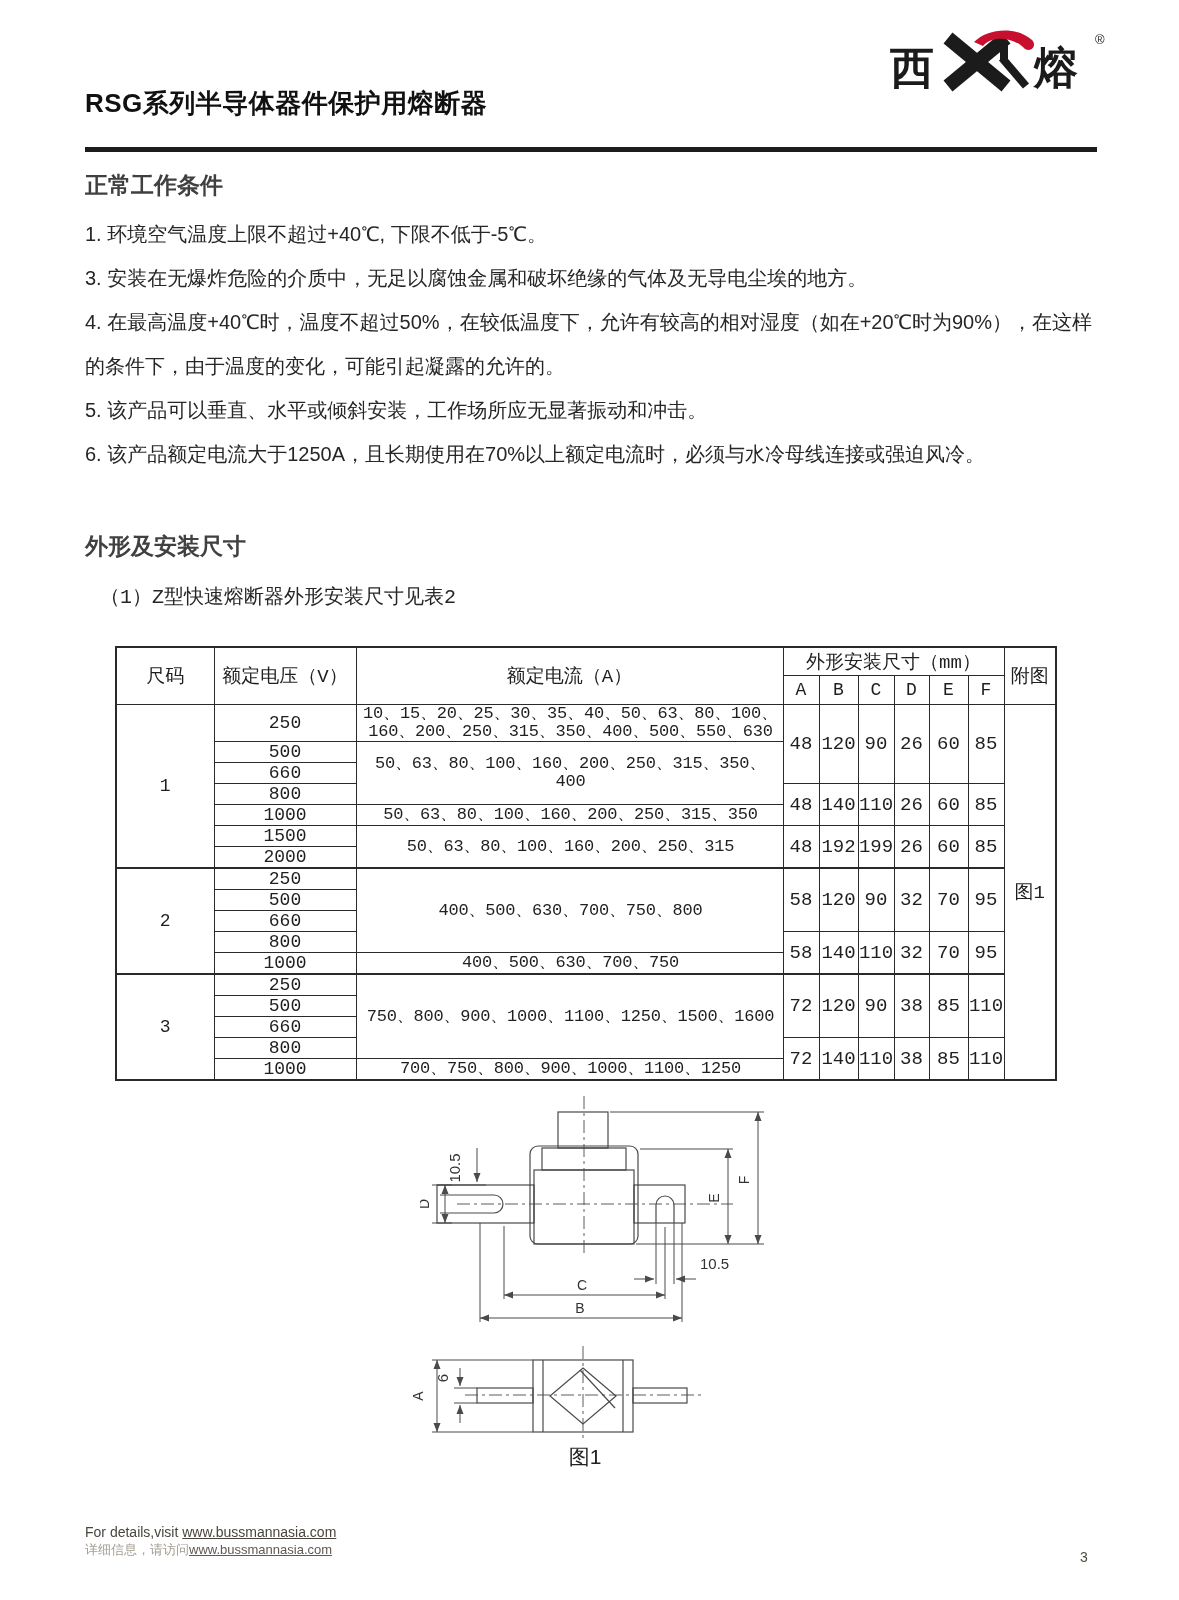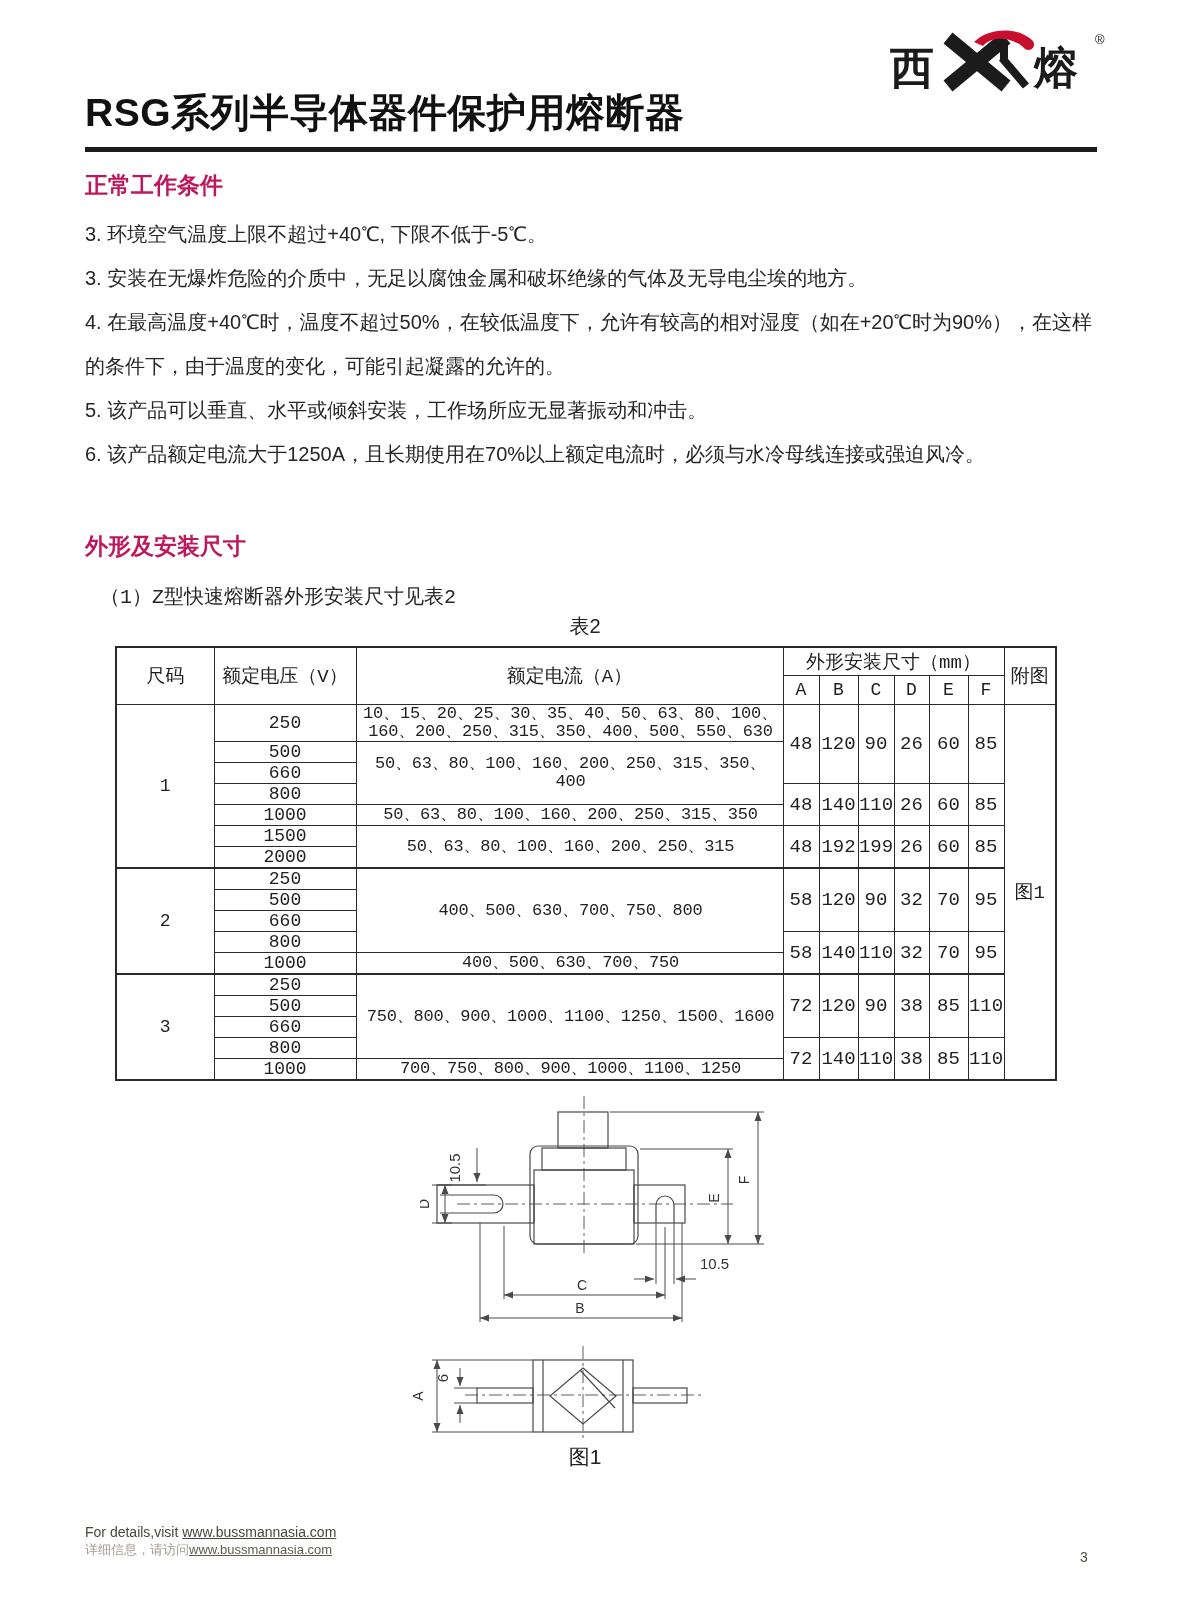--- a/index.html
+++ b/index.html
@@ -3,24 +3,24 @@
 <meta charset="utf-8">
 <style>
   html,body { margin:0; padding:0; background:#e8e8e8; }
   .page {
     position:relative; width:1179px; height:1600px; margin:0 auto;
     background:#ffffff; overflow:hidden;
     font-family:"Liberation Sans", sans-serif; color:#2b2b2b;
   }
   
   .logo { position:absolute; left:888px; top:26px; width:224px; height:70px; }
-  .title { position:absolute; left:85px; top:86px; margin:0; font-size:39px; font-weight:700; color:#111; letter-spacing:0.5px; white-space:nowrap; }
+  .title { position:absolute; left:85px; top:86px; margin:0; font-size:26px; font-weight:700; color:#111; letter-spacing:0.5px; white-space:nowrap; }
   .title-rule { position:absolute; left:85px; top:147px; width:1012px; height:5px; background:#1c1c1c; }
   
-  .sec-heading { position:absolute; margin:0; font-size:23px; font-weight:700; color:#be185d; }
+  .sec-heading { position:absolute; margin:0; font-size:23px; font-weight:700; color:#404040; }
   .h-cond { left:85px; top:170px; }
   .cond-list { position:absolute; left:85px; top:212px; width:1012px; }
   .cond-list p { margin:0; font-size:20px; line-height:44px; color:#262626; }
   
   .h-dims { left:85px; top:531px; }
   .dims-note { position:absolute; left:100px; top:583px; margin:0; font-size:20px; color:#262626;font-family:Liberation Mono, monospace; }
   .tbl-caption { position:absolute; left:115px; top:613px; width:940px; text-align:center; font-size:20px; color:#222; }
   
   table.spec { position:absolute; left:115px; top:646px; width:941px; border-collapse:collapse; table-layout:fixed; border:2px solid #2a2a2a;font-family:Liberation Mono, monospace; }
   .spec th, .spec td { border:1px solid #2a2a2a; padding:0; text-align:center; vertical-align:middle; font-weight:400; color:#1f1f1f; overflow:hidden; }
@@ -66,30 +66,29 @@
     </g>
     <text x="146" y="57" font-size="44" font-weight="bold" fill="#1b1b1b">熔</text>
     <text x="207" y="18" font-size="13" fill="#1b1b1b">®</text>
   </svg>
 
   <h1 class="title">RSG系列半导体器件保护用熔断器</h1>
   <div class="title-rule"></div>
 
   <h2 class="sec-heading h-cond">正常工作条件</h2>
   <div class="cond-list">
-    <p>3. 环境空气温度上限不超过+40℃, 下限不低于-5℃。</p>
+    <p>1. 环境空气温度上限不超过+40℃, 下限不低于-5℃。</p>
     <p>3. 安装在无爆炸危险的介质中，无足以腐蚀金属和破坏绝缘的气体及无导电尘埃的地方。</p>
     <p>4. 在最高温度+40℃时，温度不超过50%，在较低温度下，允许有较高的相对湿度（如在+20℃时为90%），在这样的条件下，由于温度的变化，可能引起凝露的允许的。</p>
     <p>5. 该产品可以垂直、水平或倾斜安装，工作场所应无显著振动和冲击。</p>
     <p>6. 该产品额定电流大于1250A，且长期使用在70%以上额定电流时，必须与水冷母线连接或强迫风冷。</p>
   </div>
 
   <h2 class="sec-heading h-dims">外形及安装尺寸</h2>
   <p class="dims-note">（1）Z型快速熔断器外形安装尺寸见表2</p>
-  <div class="tbl-caption">表2</div>
 
   <table class="spec">
     <colgroup>
       <col style="width:98px">
         <col style="width:142px">
         <col style="width:427px">
       <col style="width:36px">
         <col style="width:39px">
         <col style="width:36px">
       <col style="width:35px">

